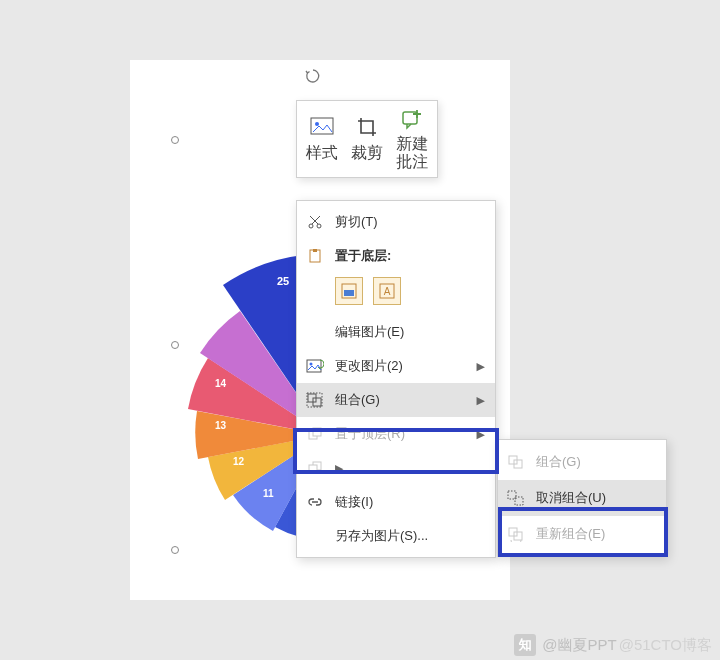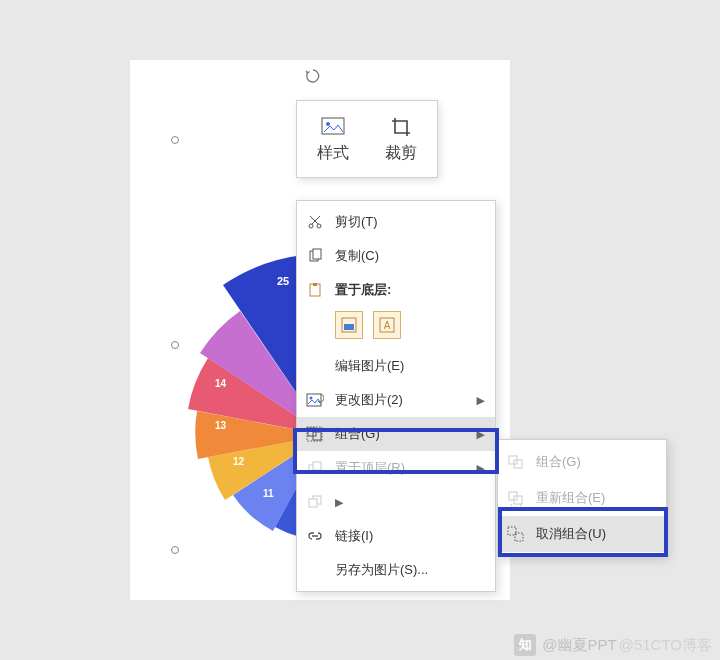--- a/index.html
+++ b/index.html
@@ -217,41 +217,43 @@
     <span>样式</span>
   </div>
   <div class="mini-item">
     <span class="ico">
       <svg width="22" height="22" viewBox="0 0 22 22">
           <path d="M5 2 L5 17 L20 17 M2 5 L17 5 L17 20" fill="none" stroke="#444" stroke-width="1.6"></path>
         </svg>
     </span>
     <span>裁剪</span>
   </div>
+  <div class="mini-item">
+    <span class="ico">
+      <svg width="22" height="22" viewBox="0 0 22 22">
+          <rect x="2" y="4" width="14" height="12" rx="2" fill="none" stroke="#5a9e4a" stroke-width="1.5"></rect>
+          <path d="M6 16 L6 20 L10 16" fill="none" stroke="#5a9e4a" stroke-width="1.5"></path>
+          <path d="M16 2 L16 10 M12 6 L20 6" stroke="#5a9e4a" stroke-width="1.8"></path>
+        </svg>
+    </span>
+    <span style="white-space:pre; text-align:center; line-height:1.1;">新建
+批注</span>
+  </div>
 </div>
 
 <div class="ctx">
   <div class="ctx-item">
     <span class="ico">
         <svg width="16" height="16" viewBox="0 0 16 16">
           <circle cx="4" cy="12" r="2" fill="none" stroke="#555"></circle>
           <circle cx="12" cy="12" r="2" fill="none" stroke="#555"></circle>
           <path d="M5 10 L13 2 M11 10 L3 2" stroke="#555"></path>
         </svg>
       </span>
     <span class="lbl">剪切(T)</span>
-  </div>
-  <div class="ctx-item">
-    <span class="ico">
-        <svg width="16" height="16" viewBox="0 0 16 16">
-          <rect x="3" y="3" width="8" height="10" fill="none" stroke="#555"></rect>
-          <rect x="6" y="1" width="8" height="10" fill="#fff" stroke="#555"></rect>
-        </svg>
-      </span>
-    <span class="lbl">复制(C)</span>
   </div>
   <div class="ctx-item">
     <span class="ico">
         <svg width="16" height="16" viewBox="0 0 16 16">
           <rect x="3" y="2" width="10" height="12" fill="none" stroke="#c0853a"></rect>
           <rect x="6" y="1" width="4" height="3" fill="#c0853a"></rect>
         </svg>
       </span>
     <span class="lbl ctx-title">置于底层:</span>
   </div>
@@ -333,38 +335,38 @@
 <div class="sub">
   <div class="ctx-item disabled">
     <span class="ico">
         <svg width="18" height="16" viewBox="0 0 18 16">
           <rect x="2" y="2" width="8" height="8" fill="none" stroke="#888"></rect>
           <rect x="7" y="6" width="8" height="8" fill="none" stroke="#888"></rect>
         </svg>
       </span>
     <span class="lbl">组合(G)</span>
   </div>
+  <div class="ctx-item hover">
+    <span class="ico">
+        <svg width="18" height="16" viewBox="0 0 18 16">
+          <rect x="1" y="1" width="8" height="8" fill="none" stroke="#555" stroke-dasharray="1.5 1.5"></rect>
+          <rect x="8" y="7" width="8" height="8" fill="none" stroke="#555" stroke-dasharray="1.5 1.5"></rect>
+        </svg>
+      </span>
+    <span class="lbl">取消组合(U)</span>
+  </div>
   <div class="ctx-item disabled">
     <span class="ico">
         <svg width="18" height="16" viewBox="0 0 18 16">
           <rect x="2" y="2" width="8" height="8" fill="none" stroke="#888"></rect>
           <rect x="7" y="6" width="8" height="8" fill="none" stroke="#888"></rect>
           <path d="M4 14 A5 5 0 0 0 14 14" fill="none" stroke="#888"></path>
         </svg>
       </span>
     <span class="lbl">重新组合(E)</span>
-  </div>
-  <div class="ctx-item hover">
-    <span class="ico">
-        <svg width="18" height="16" viewBox="0 0 18 16">
-          <rect x="1" y="1" width="8" height="8" fill="none" stroke="#555" stroke-dasharray="1.5 1.5"></rect>
-          <rect x="8" y="7" width="8" height="8" fill="none" stroke="#555" stroke-dasharray="1.5 1.5"></rect>
-        </svg>
-      </span>
-    <span class="lbl">取消组合(U)</span>
   </div>
 </div>
 
 <div class="hl1"></div>
 <div class="hl2"></div>
 
 <div class="wm">
   <span class="zhi">知</span>
   <span>@幽夏PPT</span>
   <span style="opacity:.55; margin-left:-4px;">@51CTO博客</span>

